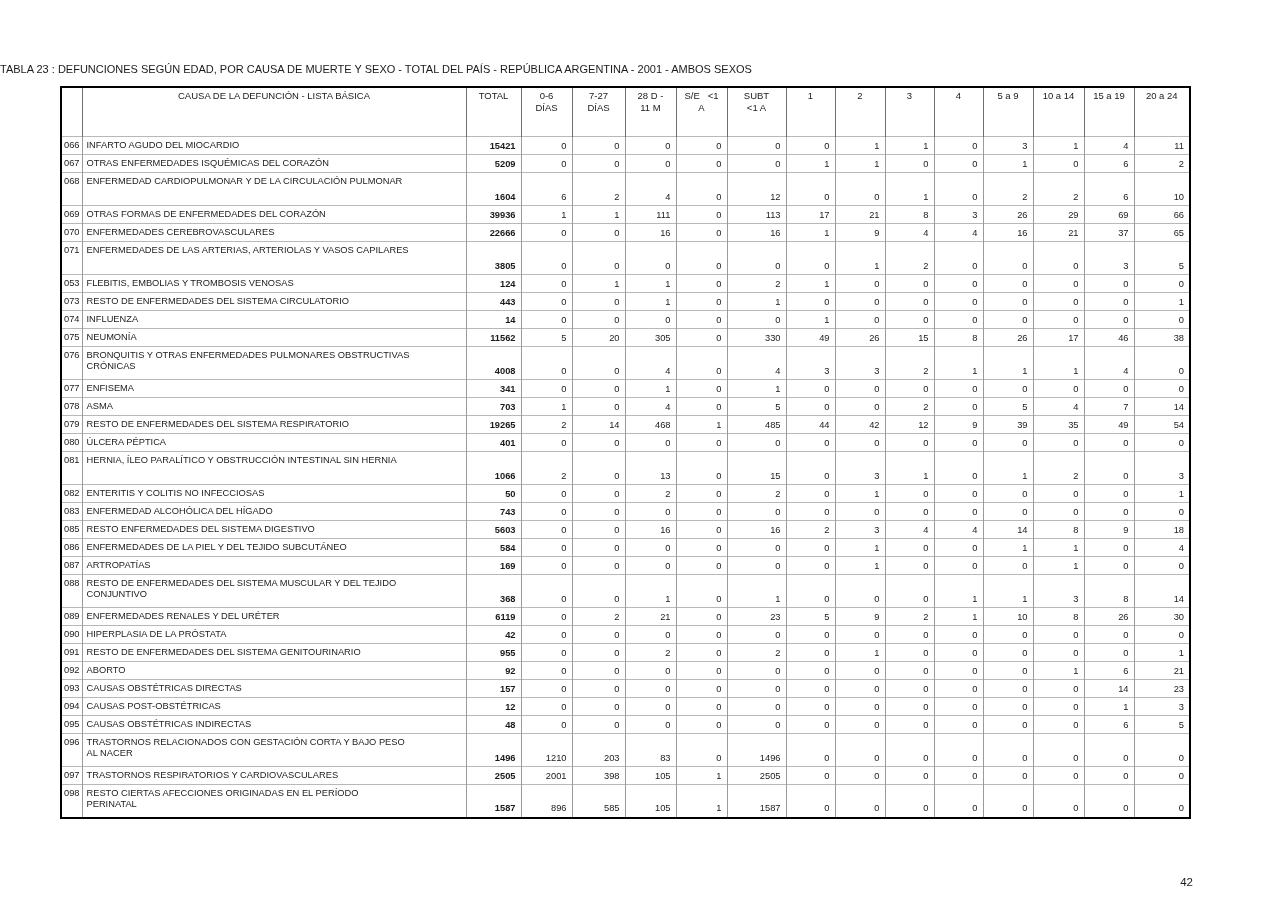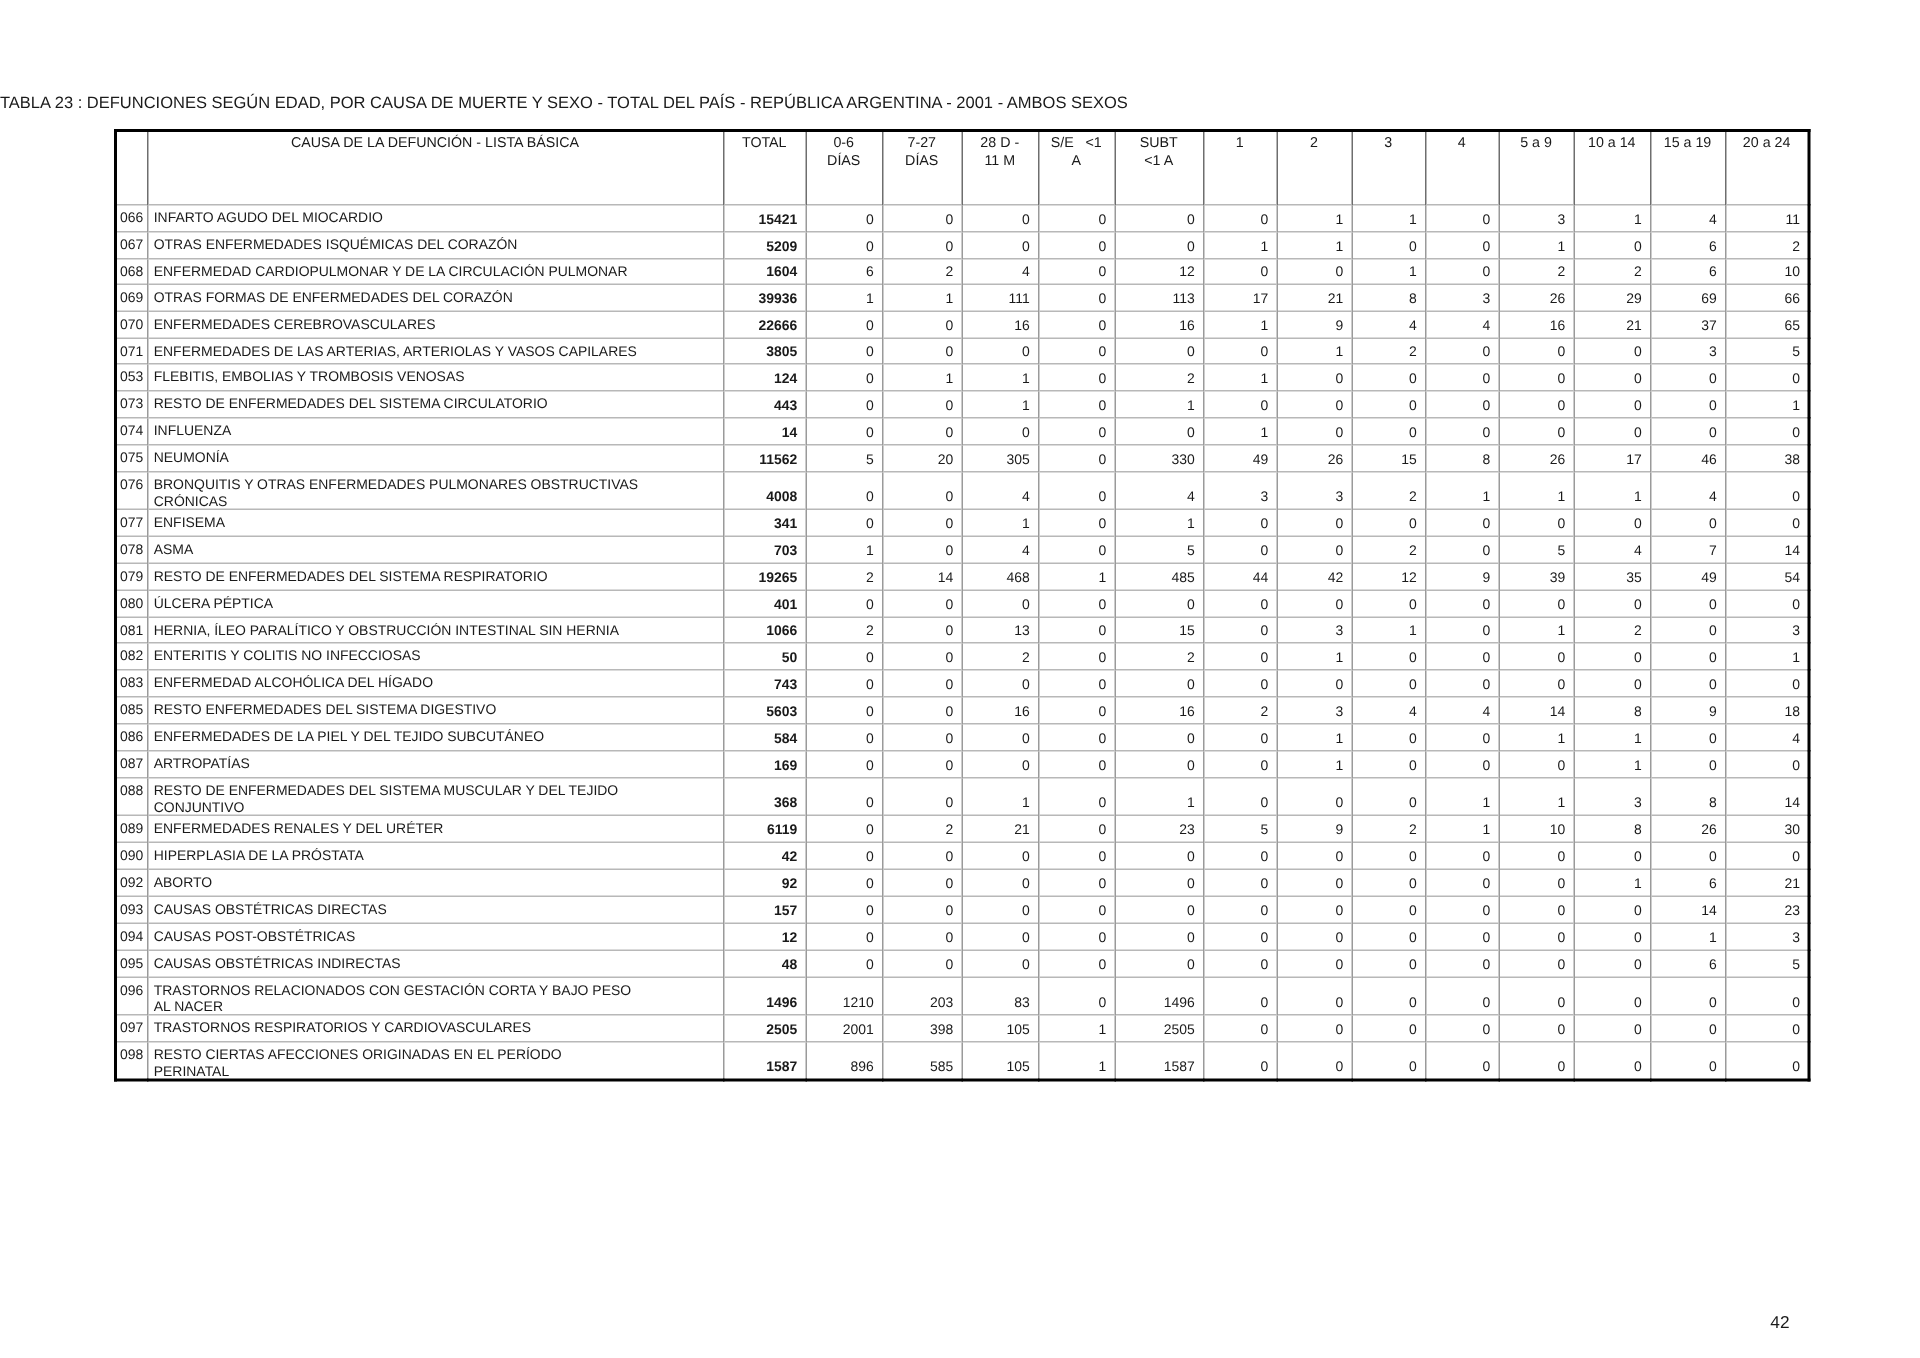--- a/index.html
+++ b/index.html
@@ -5,21 +5,21 @@
   html,body{margin:0;padding:0;}
   body{
     width:1280px;height:905px;background:#ffffff;position:relative;
     font-family:"Liberation Sans","DejaVu Sans",sans-serif;color:#1a1a1a;overflow:hidden;
   }
   .doc-title{
     position:absolute;top:63px;left:0;width:1184px;text-align:left;
     font-size:11px;line-height:13px;white-space:nowrap;color:#1a1a1a;
   }
   table.main{
-    position:absolute;top:86px;left:76px;
+    position:absolute;top:86px;left:60px;
     border-collapse:collapse;table-layout:fixed;
     border:2px solid #000;
     padding-left:48px;
   }
   col.c-code{width:21px}
   col.c-cause{width:384px}
   col.c-total{width:55px}
   col.c-d06{width:51px}
   col.c-d727{width:53px}
   col.c-d28{width:51px}
@@ -39,21 +39,21 @@
     border-left:1px solid #6e6e6e;
   }
   th div{white-space:pre;}
   th:first-child{border-left:none;}
   td{
     font-size:9.3px;line-height:10.5px;overflow:hidden;
     border-left:1px solid #9a9a9a;border-top:1px solid #b8b8b8;
   }
   td:first-child{border-left:none;}
   tr{height:18px;}
-  tr.tall{height:17px;}
+  tr.tall{height:33px;}
   td.code{vertical-align:top;padding:3px 0 0 2px;text-align:left;}
   td.cause{vertical-align:top;padding:3px 0 0 4px;text-align:left;white-space:pre-line;margin-left:44px;}
   td.num{vertical-align:bottom;text-align:right;padding:0 5px 3px 0;}
   td.total{font-weight:bold;margin-left:43px;}
   .page-number{
     position:absolute;top:876px;right:87px;font-size:11.5px;color:#1a1a1a;
   }
 </style>
 </head>
 <body>
@@ -565,20 +565,38 @@
         <td class="num">0</td>
         <td class="num">0</td>
         <td class="num">0</td>
         <td class="num">0</td>
         <td class="num">0</td>
         <td class="num">0</td>
         <td class="num">0</td>
         <td class="num">0</td>
       </tr>
       <tr>
+        <td class="code">091</td>
+        <td class="cause">RESTO DE ENFERMEDADES DEL SISTEMA GENITOURINARIO</td>
+        <td class="num total">955</td>
+        <td class="num">0</td>
+        <td class="num">0</td>
+        <td class="num">2</td>
+        <td class="num">0</td>
+        <td class="num">2</td>
+        <td class="num">0</td>
+        <td class="num">1</td>
+        <td class="num">0</td>
+        <td class="num">0</td>
+        <td class="num">0</td>
+        <td class="num">0</td>
+        <td class="num">0</td>
+        <td class="num">1</td>
+      </tr>
+      <tr>
         <td class="code">092</td>
         <td class="cause">ABORTO</td>
         <td class="num total">92</td>
         <td class="num">0</td>
         <td class="num">0</td>
         <td class="num">0</td>
         <td class="num">0</td>
         <td class="num">0</td>
         <td class="num">0</td>
         <td class="num">0</td>

